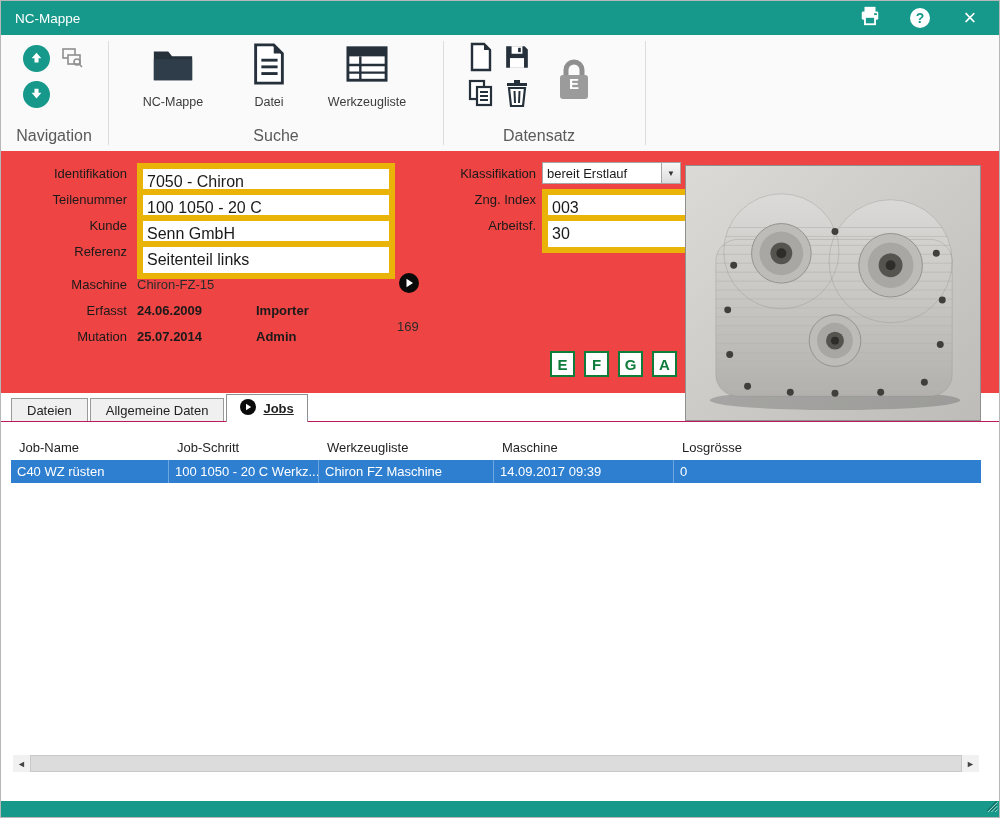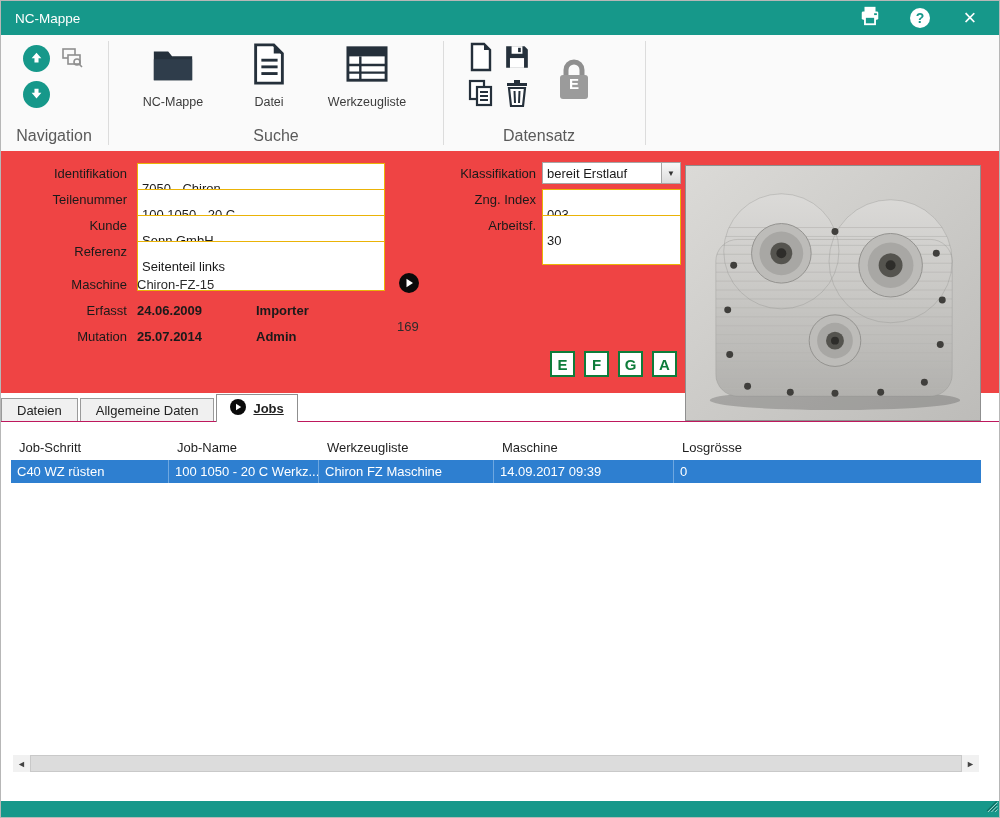--- a/index.html
+++ b/index.html
@@ -20,32 +20,32 @@
   .roundbtn{position:absolute;width:27px;height:27px;border-radius:50%;background:#16988a;display:flex;align-items:center;justify-content:center;}
   .tool{position:absolute;top:8px;display:flex;flex-direction:column;align-items:center;}
   .tool .tlabel{margin-top:6px;font-size:12.5px;color:#3c3c3c;}
   .dicon{position:absolute;display:flex;align-items:center;justify-content:center;}
   .lockwrap{position:absolute;left:552px;top:20px;width:42px;height:48px;}
   .lockE{position:absolute;left:0;top:20px;width:42px;text-align:center;color:#fff;font-weight:bold;font-size:15px;}
 
   
   .form{position:absolute;top:150px;left:0;right:0;height:242px;background:#ef4444;}
   .flabel{position:absolute;width:126px;text-align:right;font-size:13px;color:#1a1a1a;}
-  .finput{position:absolute;height:18px;border:1px solid #eab308;font-size:13px;color:#1a1a1a;padding:15px 4px;font-family:"Liberation Sans",sans-serif;background:#fff;}
+  .finput{position:absolute;height:18px;border:6px solid #eab308;font-size:16px;color:#1a1a1a;padding:4px 4px;font-family:"Liberation Sans",sans-serif;background:#fff;}
   .static-val{position:absolute;font-size:13px;color:#2b2b2b;}
   .bold-val{position:absolute;font-size:13px;font-weight:bold;color:#1a1a1a;}
   .combo{position:absolute;height:22px;border:1px solid #a6a6a6;background:#fff;display:flex;align-items:center;box-sizing:border-box;}
   .combo .cval{flex:1;font-size:13px;padding:0 4px;color:#1a1a1a;white-space:nowrap;}
   .combo .cbtn{width:18px;height:100%;border-left:1px solid #a6a6a6;background:linear-gradient(#f8f8f8,#dcdcdc);display:flex;align-items:center;justify-content:center;font-size:8px;color:#333;}
   .playbtn{position:absolute;width:20px;height:20px;}
   .lbtn{position:absolute;width:25px;height:26px;border:2px solid #0e7c3a;background:#fff;color:#0e7c3a;font-weight:bold;font-size:15px;display:flex;align-items:center;justify-content:center;box-sizing:border-box;}
   .photo{position:absolute;left:684px;top:14px;width:296px;height:256px;border:1px solid #8f8f8f;box-sizing:border-box;overflow:hidden;background:#ccc;}
 
   
-  .tabstrip{position:absolute;top:392px;left:0;right:0;height:28px;border-bottom:4px solid #be185d;display:flex;align-items:flex-end;box-sizing:content-box;}
+  .tabstrip{position:absolute;top:392px;left:0;right:0;height:28px;border-bottom:4px solid #be185d;display:flex;align-items:flex-end;padding-left:10px;box-sizing:content-box;}
   .tab{box-sizing:border-box;border:1px solid #9a9a9a;border-bottom:none;background:#f0f0f0;height:23px;display:flex;align-items:center;padding:0 15px;font-size:13px;color:#222;margin-right:2px;}
   .tab.active{height:28px;background:#fff;font-weight:bold;border-color:#8f8f8f;margin-bottom:-1px;gap:7px;padding:0 13px;position:relative;z-index:2;text-decoration:underline;}
 
   
   .content{position:absolute;top:421px;left:0;right:0;bottom:16px;background:#fff;}
   .grid{display:grid;grid-template-columns:158px 150px 175px 180px 185px 122px;position:absolute;left:10px;width:970px;}
   .thead{top:12px;height:26px;}
   .thead .hcell{font-size:13px;color:#1f1f1f;padding-left:8px;display:flex;align-items:center;}
   .trow{top:38px;height:23px;background:#2e7fd0;color:#fff;}
   .trow .cell{font-size:13px;line-height:23px;padding-left:6px;border-right:1px solid #6ea7e0;white-space:nowrap;overflow:hidden;}
@@ -327,22 +327,22 @@
             <circle cx="10" cy="10" r="10" fill="#0a0a0a"></circle>
             <path d="M7.5 5.8 L14 10 L7.5 14.2 Z" fill="#fff"></path>
           </svg>
       </span>
       <span>Jobs</span>
     </div>
   </div>
 
   <div class="content">
     <div class="grid thead">
+      <div class="hcell">Job-Name</div>
       <div class="hcell">Job-Schritt</div>
-      <div class="hcell">Job-Name</div>
       <div class="hcell">Werkzeugliste</div>
       <div class="hcell">Maschine</div>
       <div class="hcell">Losgrösse</div>
     </div>
     <div class="grid trow">
       <div class="cell">C40 WZ rüsten</div>
       <div class="cell">100 1050 - 20 C Werkz...</div>
       <div class="cell">Chiron FZ Maschine</div>
       <div class="cell">14.09.2017 09:39</div>
       <div class="cell">0</div>

